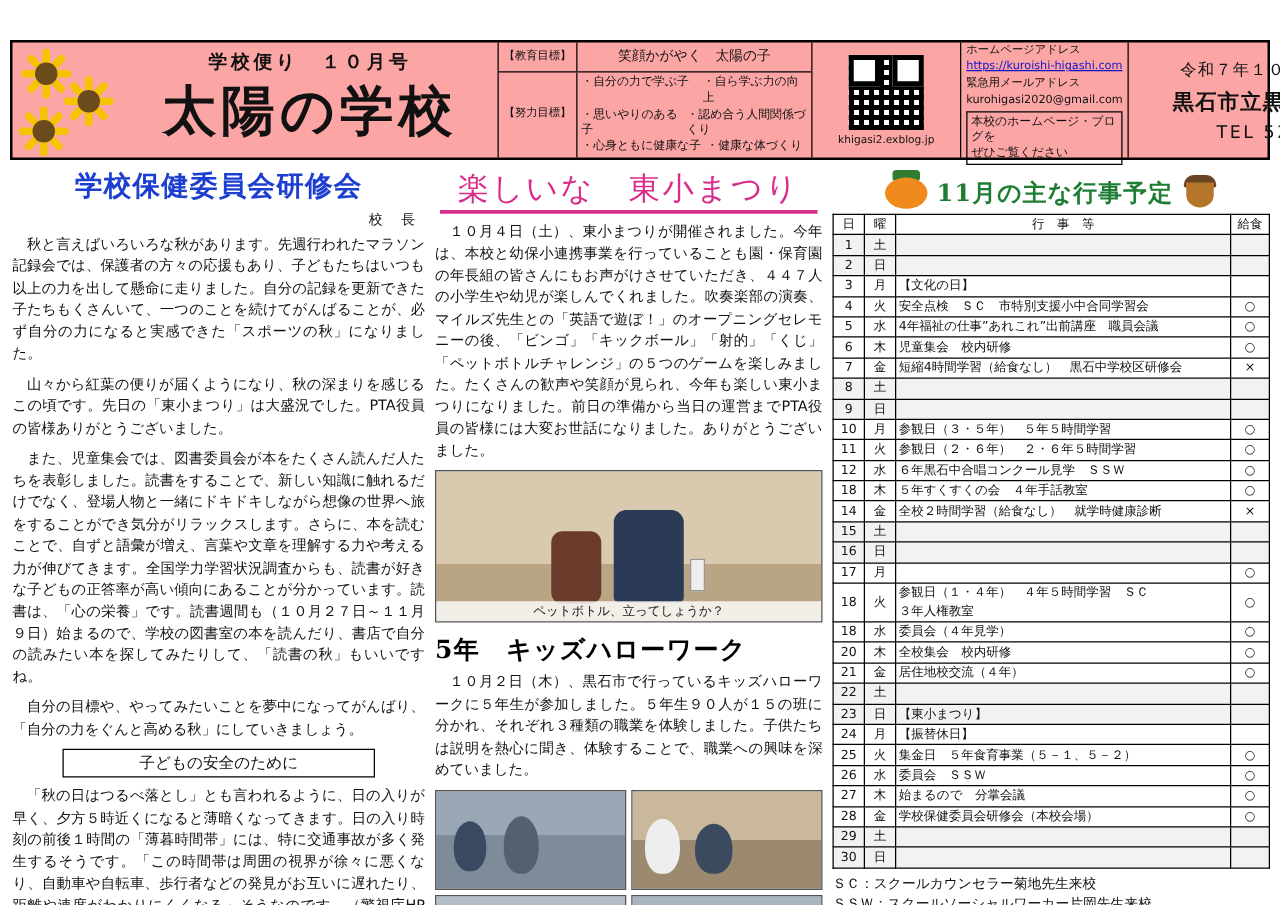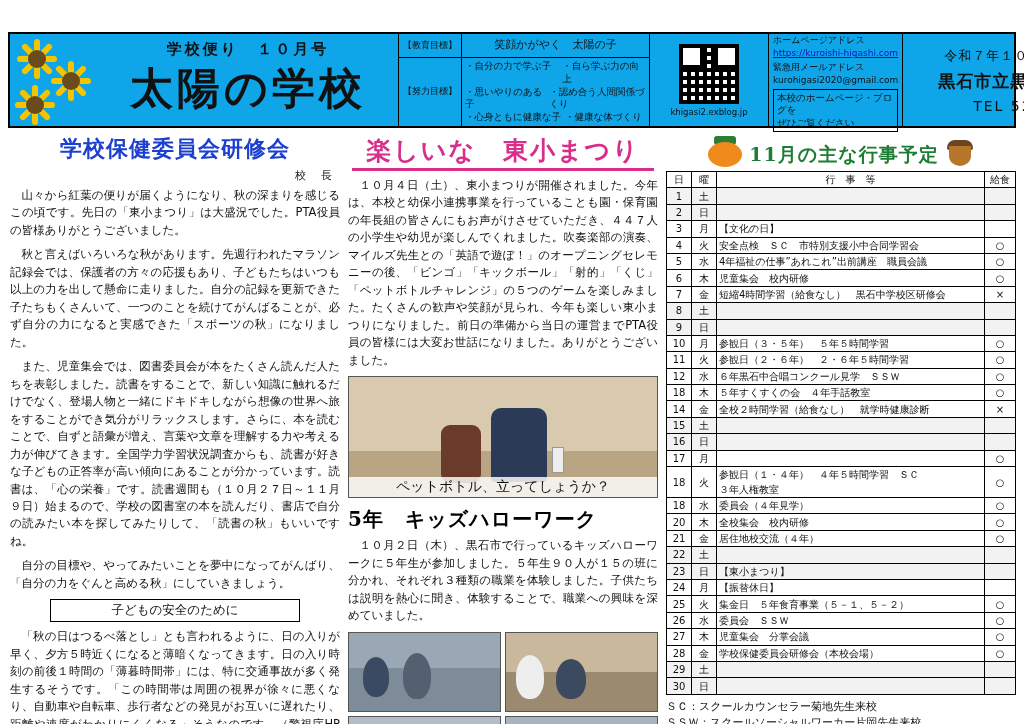--- a/index.html
+++ b/index.html
@@ -8,21 +8,21 @@
     background:#ffffff;
     font-family:"DejaVu Sans","Liberation Sans",sans-serif;
     color:#111;
     overflow:hidden;
   }
   .page{position:relative;width:1024px;height:724px;box-sizing:border-box;}
 
   
   .header{
     position:absolute;left:8px;top:32px;width:1008px;height:96px;
-    border:2px solid #000;box-sizing:border-box;display:flex;background:#0ea5e9;
+    border:2px solid #000;box-sizing:border-box;display:flex;background:#fca5a5;
   }
   .sunflowers{width:88px;position:relative;flex:none;overflow:hidden;}
   .sf{position:absolute;width:42px;height:42px;}
   .sf .core{position:absolute;left:12px;top:12px;width:18px;height:18px;border-radius:50%;background:#6b4a1b;z-index:2;}
   .sf .pet{position:absolute;left:18px;top:1px;width:6px;height:20px;background:#f5c400;border-radius:3px;transform-origin:50% 20px;}
   .masthead{flex:none;width:300px;position:relative;border-right:1px solid #000;}
   .masthead .sub{
     position:absolute;top:6px;left:0;width:100%;text-align:center;
     font-size:15px;font-weight:bold;letter-spacing:3px;
   }
@@ -75,28 +75,28 @@
   .boxhead{
     border:1px solid #000;text-align:center;font-size:12.5px;
     padding:2px 0;margin:6px 40px 6px 40px;
   }
 
   .title-green{
     color:#000000;font-size:20px;font-weight:bold;letter-spacing:1px;
     font-family:"DejaVu Serif","Liberation Serif",serif;margin-bottom:4px;
   }
   .title-festival{
-    color:#d82d8b;font-size:25px;font-weight:bold;text-align:center;
+    color:#d82d8b;font-size:25px;font-weight:normal;text-align:center;
     letter-spacing:2px;
     font-family:"DejaVu Serif","Liberation Serif",serif;
   }
   .festival-underline{height:3px;background:#d82d8b;margin:1px 4px 6px 4px;}
 
   .photo{border:1px solid #555;background:#cfd6dd;position:relative;overflow:hidden;}
-  .photo .cap{position:absolute;left:0;bottom:0;width:100%;font-size:14px;text-align:center;background:rgba(255,255,255,.82);padding:1px 0;}
+  .photo .cap{position:absolute;left:0;bottom:0;width:100%;font-size:10px;text-align:center;background:rgba(255,255,255,.82);padding:1px 0;}
   .ph-gym{background:linear-gradient(#d9c9ae 0 62%,#b9a584 62% 100%);} 
   .ph-gym .kid{position:absolute;left:46%;top:26%;width:56px;height:74px;background:#2b3a56;border-radius:10px 10px 4px 4px;}
   .ph-gym .kid2{position:absolute;left:30%;top:40%;width:40px;height:58px;background:#6a3b2a;border-radius:9px;}
   .ph-gym .bottle{position:absolute;left:66%;top:58%;width:10px;height:24px;background:#eee;border:1px solid #999;}
 
   .ph-a{background:linear-gradient(#9aa7b5 0 45%,#7e8b99 45% 100%);}
   .ph-b{background:linear-gradient(#c9b89c 0 50%,#9c8a70 50% 100%);}
   .ph-c{background:linear-gradient(#b3bdc8 0 55%,#8d98a4 55% 100%);}
   .ph-d{background:linear-gradient(#a8b4c0 0 50%,#7d8893 50% 100%);}
   .blob{position:absolute;border-radius:50% 50% 44% 44%;}
@@ -212,22 +212,22 @@
     <div class="issuer">
       <div class="d1">令和７年１０月２２日発行</div>
       <div class="d2">黒石市立黒石東小学校</div>
       <div class="d3">TEL 52-3880</div>
     </div>
   </div>
 
   <div class="col colA">
     <div class="title-left">学校保健委員会研修会</div>
     <div class="byline">校　長</div>
+    <p class="body">秋と言えばいろいろな秋があります。先週行われたマラソン記録会では、保護者の方々の応援もあり、子どもたちはいつも以上の力を出して懸命に走りました。自分の記録を更新できた子たちもくさんいて、一つのことを続けてがんばることが、必ず自分の力になると実感できた「スポーツの秋」になりました。</p>
     <p class="body">山々から紅葉の便りが届くようになり、秋の深まりを感じるこの頃です。先日の「東小まつり」は大盛況でした。PTA役員の皆様ありがとうございました。</p>
-    <p class="body">秋と言えばいろいろな秋があります。先週行われたマラソン記録会では、保護者の方々の応援もあり、子どもたちはいつも以上の力を出して懸命に走りました。自分の記録を更新できた子たちもくさんいて、一つのことを続けてがんばることが、必ず自分の力になると実感できた「スポーツの秋」になりました。</p>
     <p class="body">また、児童集会では、図書委員会が本をたくさん読んだ人たちを表彰しました。読書をすることで、新しい知識に触れるだけでなく、登場人物と一緒にドキドキしながら想像の世界へ旅をすることができ気分がリラックスします。さらに、本を読むことで、自ずと語彙が増え、言葉や文章を理解する力や考える力が伸びてきます。全国学力学習状況調査からも、読書が好きな子どもの正答率が高い傾向にあることが分かっています。読書は、「心の栄養」です。読書週間も（１０月２７日～１１月９日）始まるので、学校の図書室の本を読んだり、書店で自分の読みたい本を探してみたりして、「読書の秋」もいいですね。</p>
     <p class="body">自分の目標や、やってみたいことを夢中になってがんばり、「自分の力をぐんと高める秋」にしていきましょう。</p>
 
     <div class="boxhead">子どもの安全のために</div>
     <p class="body">「秋の日はつるべ落とし」とも言われるように、日の入りが早く、夕方５時近くになると薄暗くなってきます。日の入り時刻の前後１時間の「薄暮時間帯」には、特に交通事故が多く発生するそうです。「この時間帯は周囲の視界が徐々に悪くなり、自動車や自転車、歩行者などの発見がお互いに遅れたり、距離や速度がわかりにくくなる」そうなのです。（警視庁HPより）</p>
 
   </div>
 
   <div class="col colB">
     <div class="title-festival">楽しいな　東小まつり</div>
@@ -441,21 +441,21 @@
           </tr>
           <tr>
             <td class="d">26</td>
             <td class="w">水</td>
             <td class="ev">委員会　ＳＳＷ</td>
             <td class="k">○</td>
           </tr>
           <tr>
             <td class="d">27</td>
             <td class="w">木</td>
-            <td class="ev">児童集会　分掌会議</td>
+            <td class="ev">始まるので　分掌会議</td>
             <td class="k">○</td>
           </tr>
           <tr>
             <td class="d">28</td>
             <td class="w">金</td>
             <td class="ev">学校保健委員会研修会（本校会場）</td>
             <td class="k">○</td>
           </tr>
           <tr class="sat">
             <td class="d">29</td>

